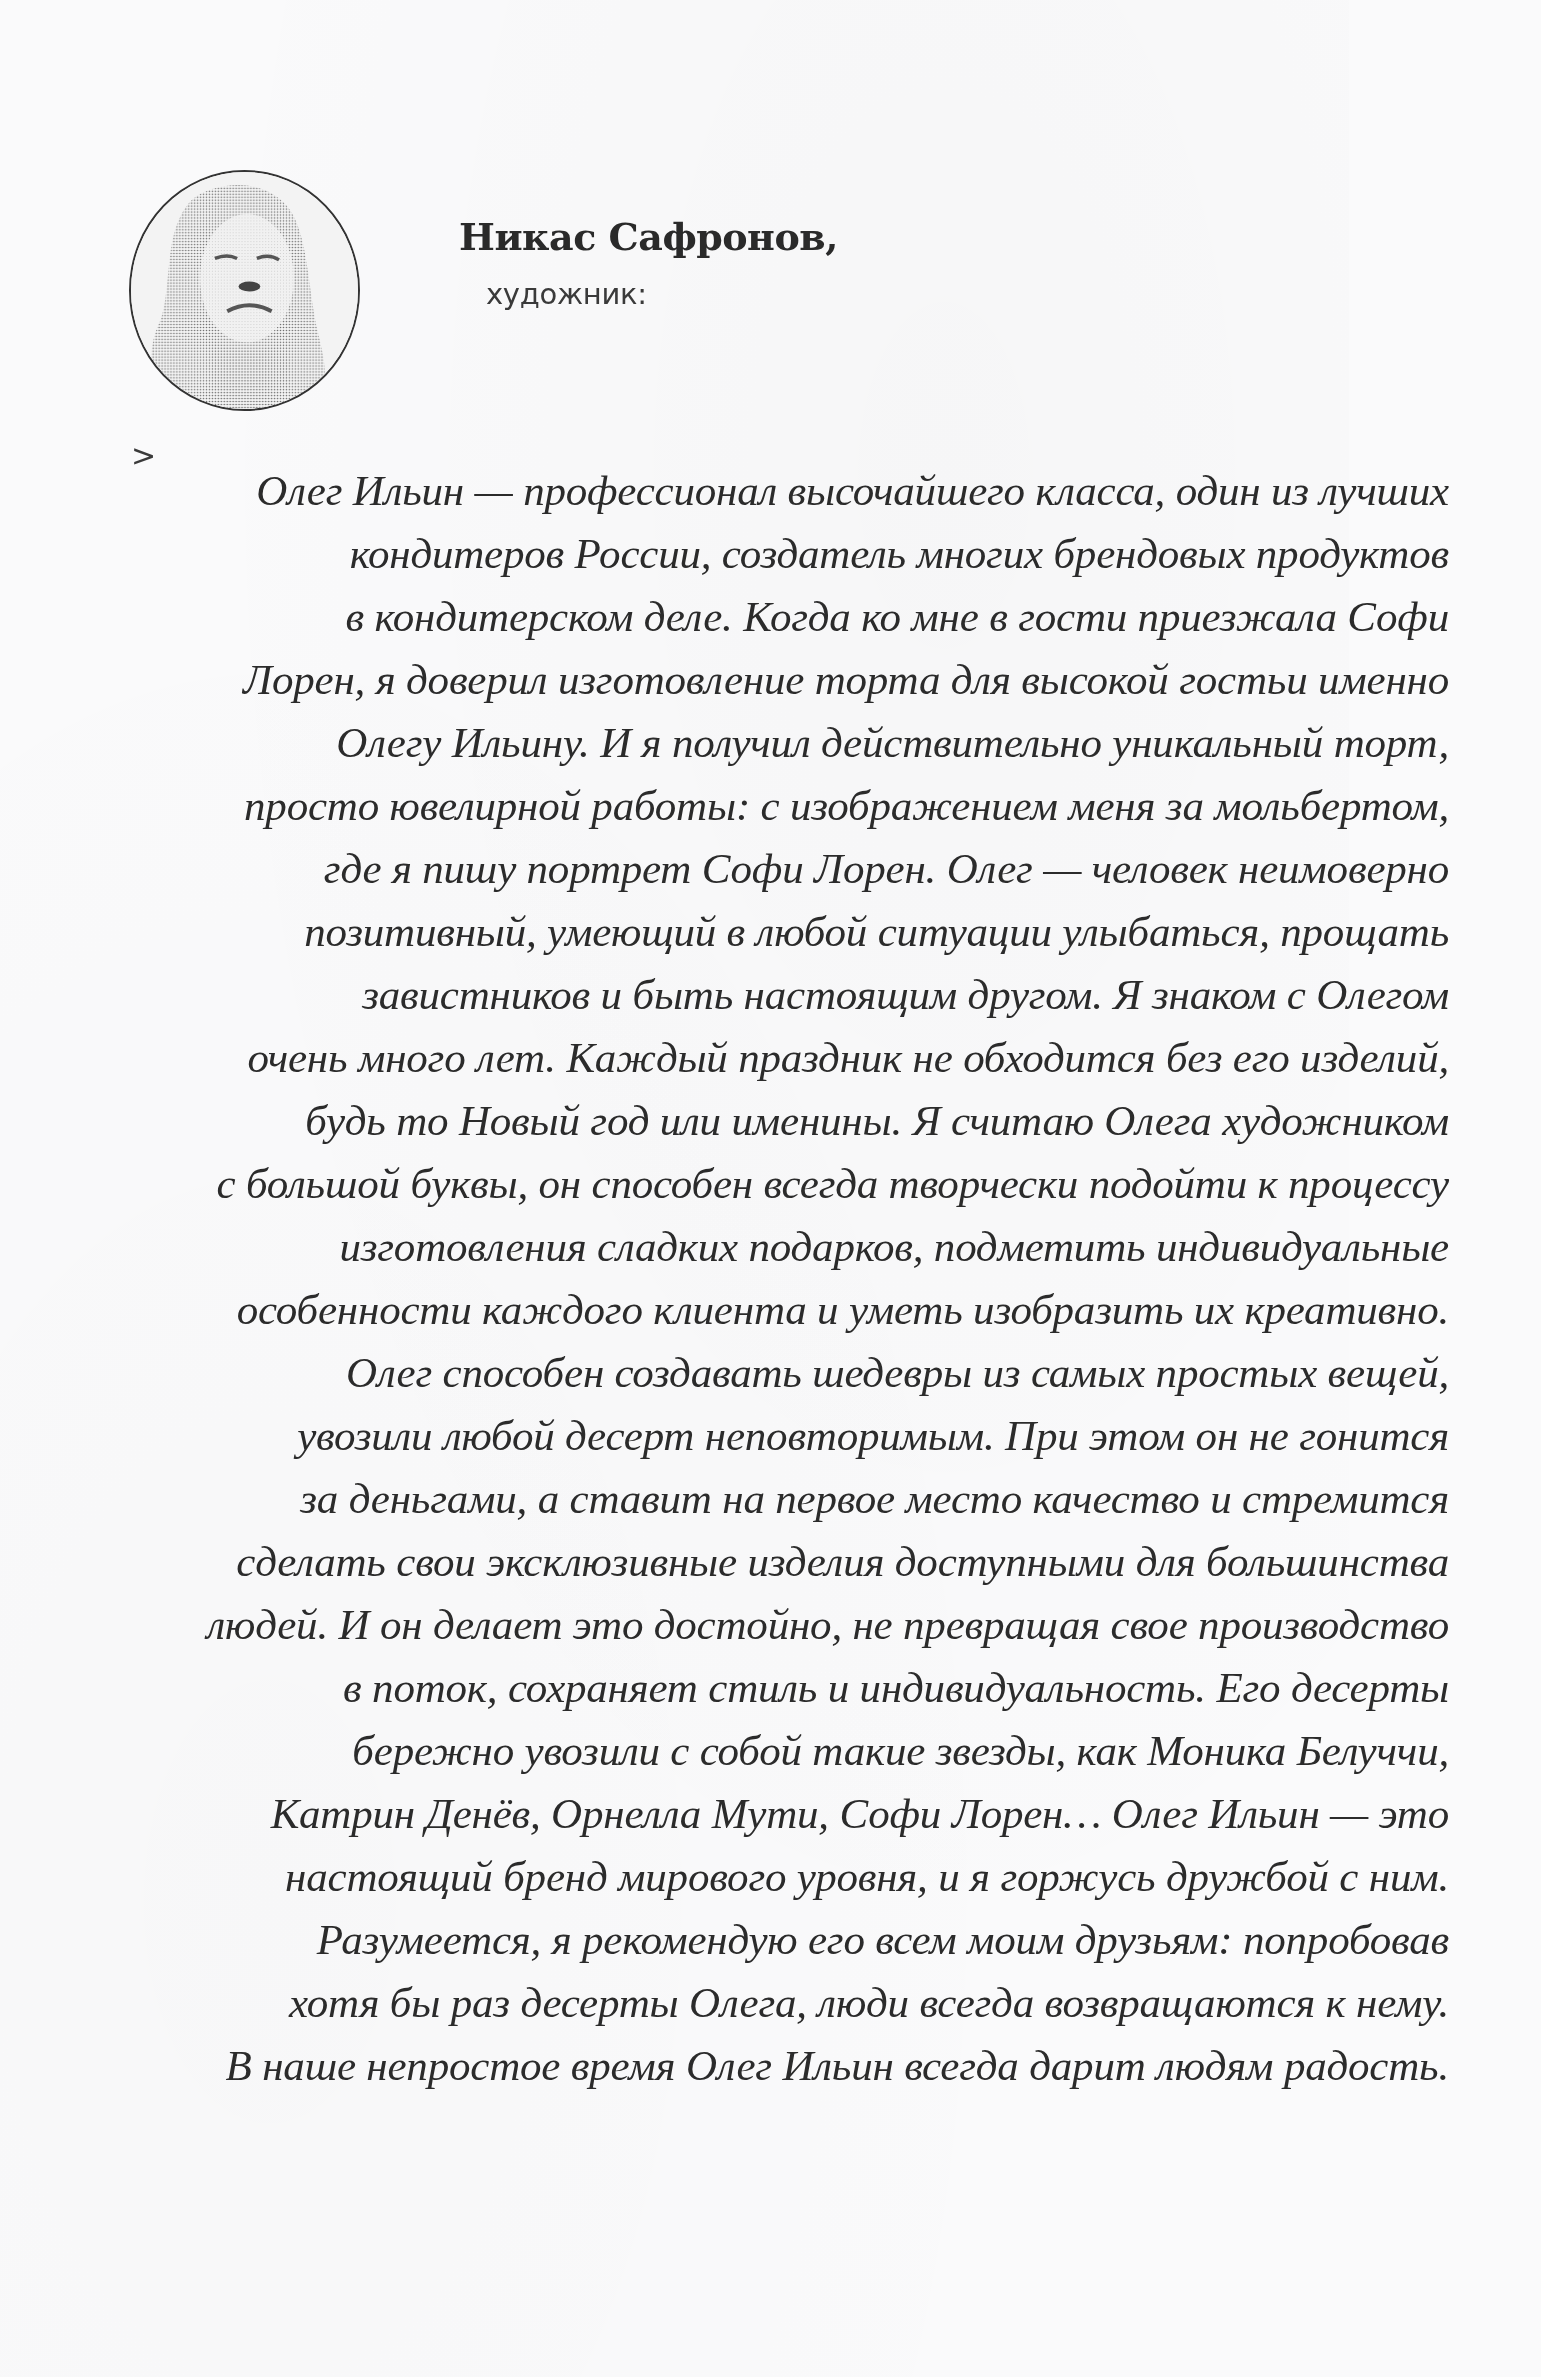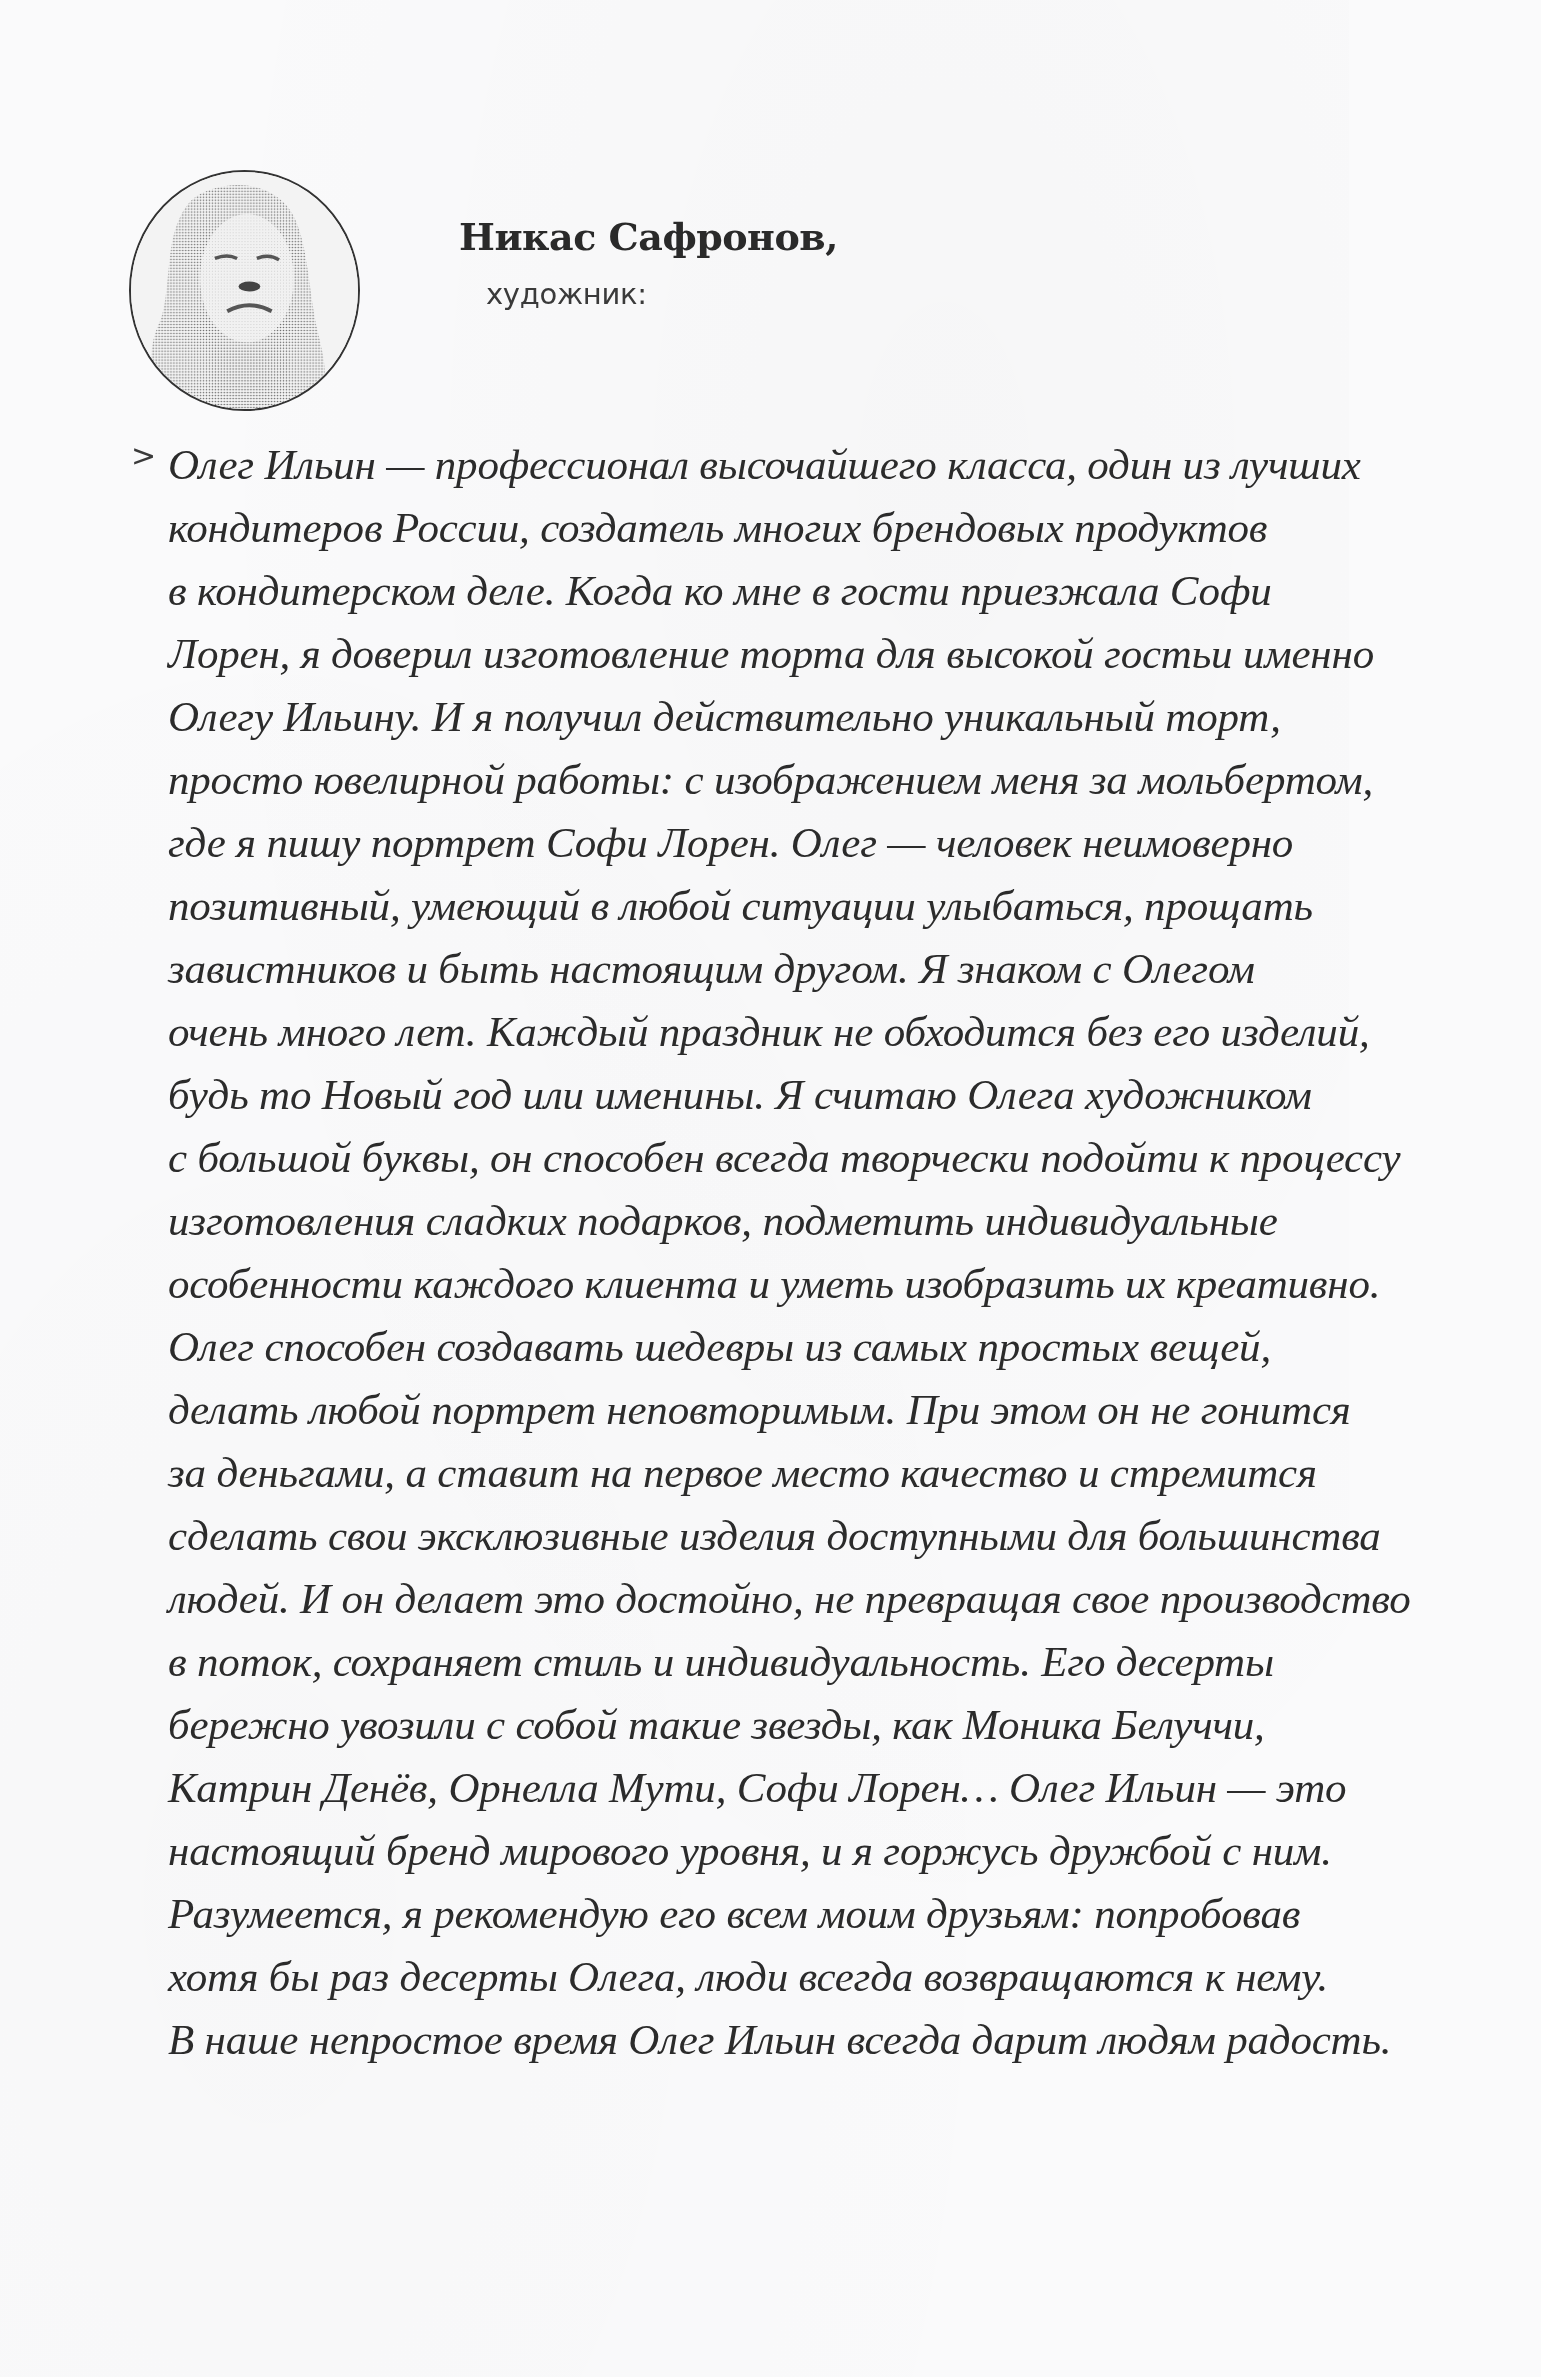--- a/index.html
+++ b/index.html
@@ -70,22 +70,23 @@
     left: 131px;
     top: 436px;
     font-family: "DejaVu Sans", sans-serif;
     font-size: 30px;
     line-height: 40px;
     color: #3a3a3a;
   }
   .quote {
     position: absolute;
     left: 168px;
-    top: 433px;
+    top: 459px;
     width: 1281px;
+    text-align: right;
   }
   .quote-line {
     display: block;
     font-family: "Liberation Serif", "DejaVu Serif", serif;
     font-style: italic;
     font-size: 43px;
     line-height: 63px;
     height: 63px;
     white-space: nowrap;
     color: #2b2b2b;
@@ -139,21 +140,21 @@
     <span class="quote-line">просто ювелирной работы: с изображением меня за мольбертом,</span>
     <span class="quote-line">где я пишу портрет Софи Лорен. Олег — человек неимоверно</span>
     <span class="quote-line">позитивный, умеющий в любой ситуации улыбаться, прощать</span>
     <span class="quote-line">завистников и быть настоящим другом. Я знаком с Олегом</span>
     <span class="quote-line">очень много лет. Каждый праздник не обходится без его изделий,</span>
     <span class="quote-line">будь то Новый год или именины. Я считаю Олега художником</span>
     <span class="quote-line">с большой буквы, он способен всегда творчески подойти к процессу</span>
     <span class="quote-line">изготовления сладких подарков, подметить индивидуальные</span>
     <span class="quote-line">особенности каждого клиента и уметь изобразить их креативно.</span>
     <span class="quote-line">Олег способен создавать шедевры из самых простых вещей,</span>
-    <span class="quote-line">делать любой портрет неповторимым. При этом он не гонится</span>
+    <span class="quote-line">увозили любой десерт неповторимым. При этом он не гонится</span>
     <span class="quote-line">за деньгами, а ставит на первое место качество и стремится</span>
     <span class="quote-line">сделать свои эксклюзивные изделия доступными для большинства</span>
     <span class="quote-line">людей. И он делает это достойно, не превращая свое производство</span>
     <span class="quote-line">в поток, сохраняет стиль и индивидуальность. Его десерты</span>
     <span class="quote-line">бережно увозили с собой такие звезды, как Моника Белуччи,</span>
     <span class="quote-line">Катрин Денёв, Орнелла Мути, Софи Лорен… Олег Ильин — это</span>
     <span class="quote-line">настоящий бренд мирового уровня, и я горжусь дружбой с ним.</span>
     <span class="quote-line">Разумеется, я рекомендую его всем моим друзьям: попробовав</span>
     <span class="quote-line">хотя бы раз десерты Олега, люди всегда возвращаются к нему.</span>
     <span class="quote-line">В наше непростое время Олег Ильин всегда дарит людям радость.</span>

